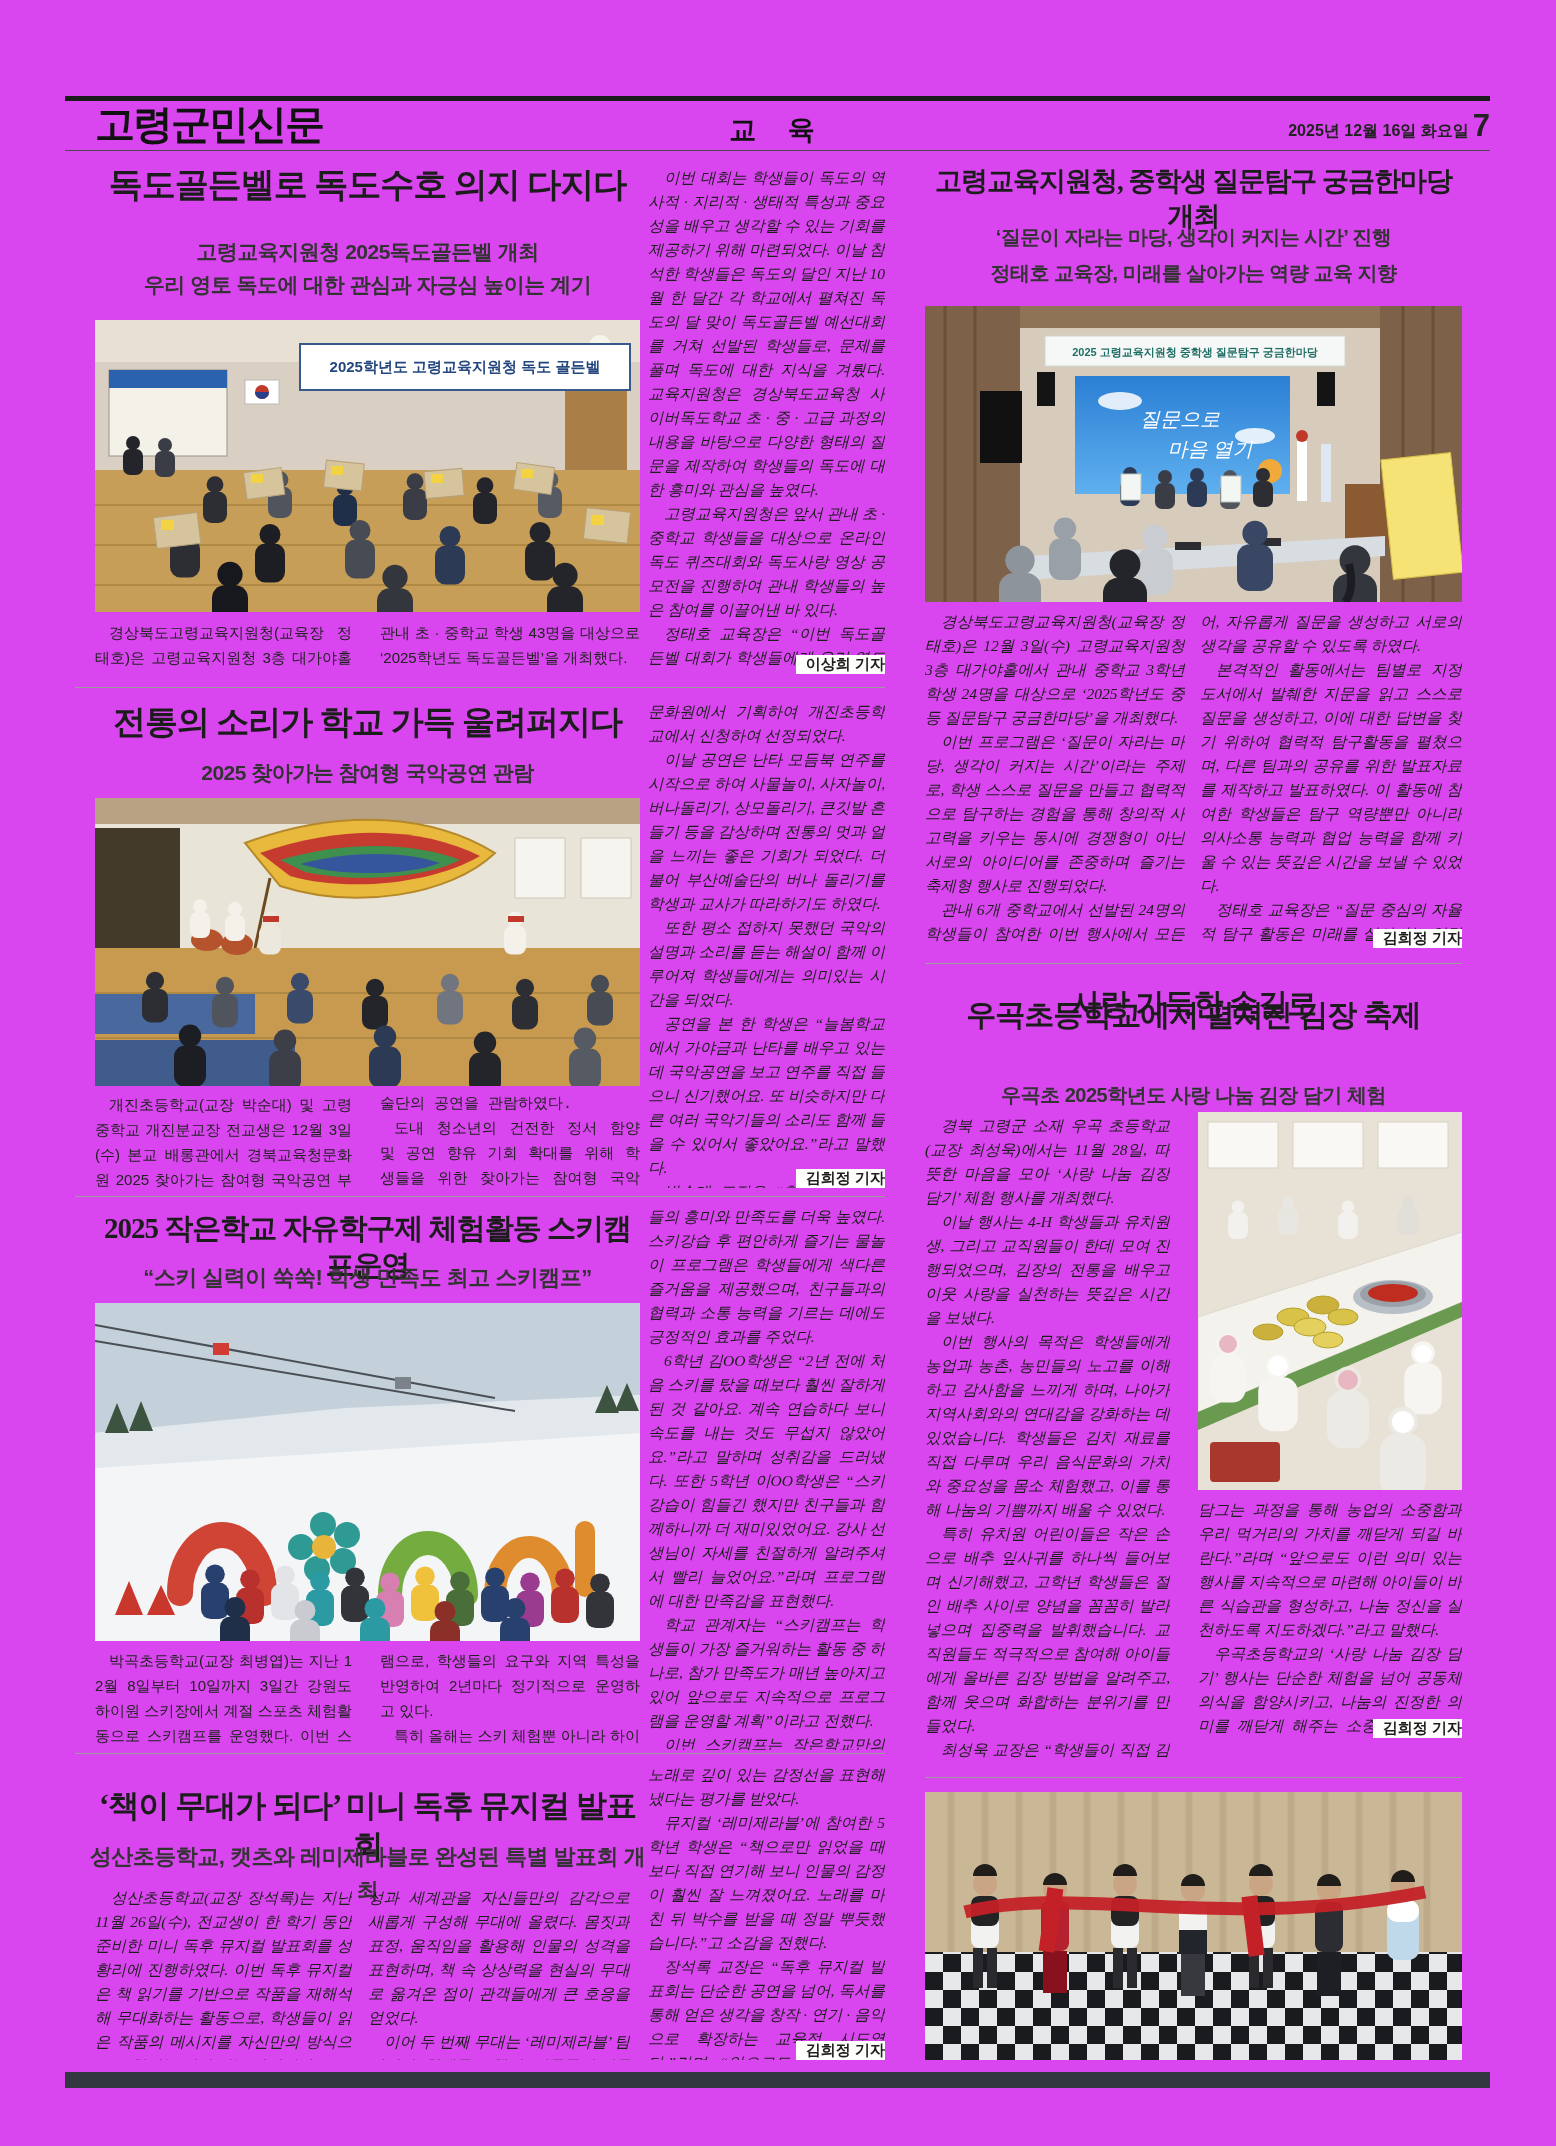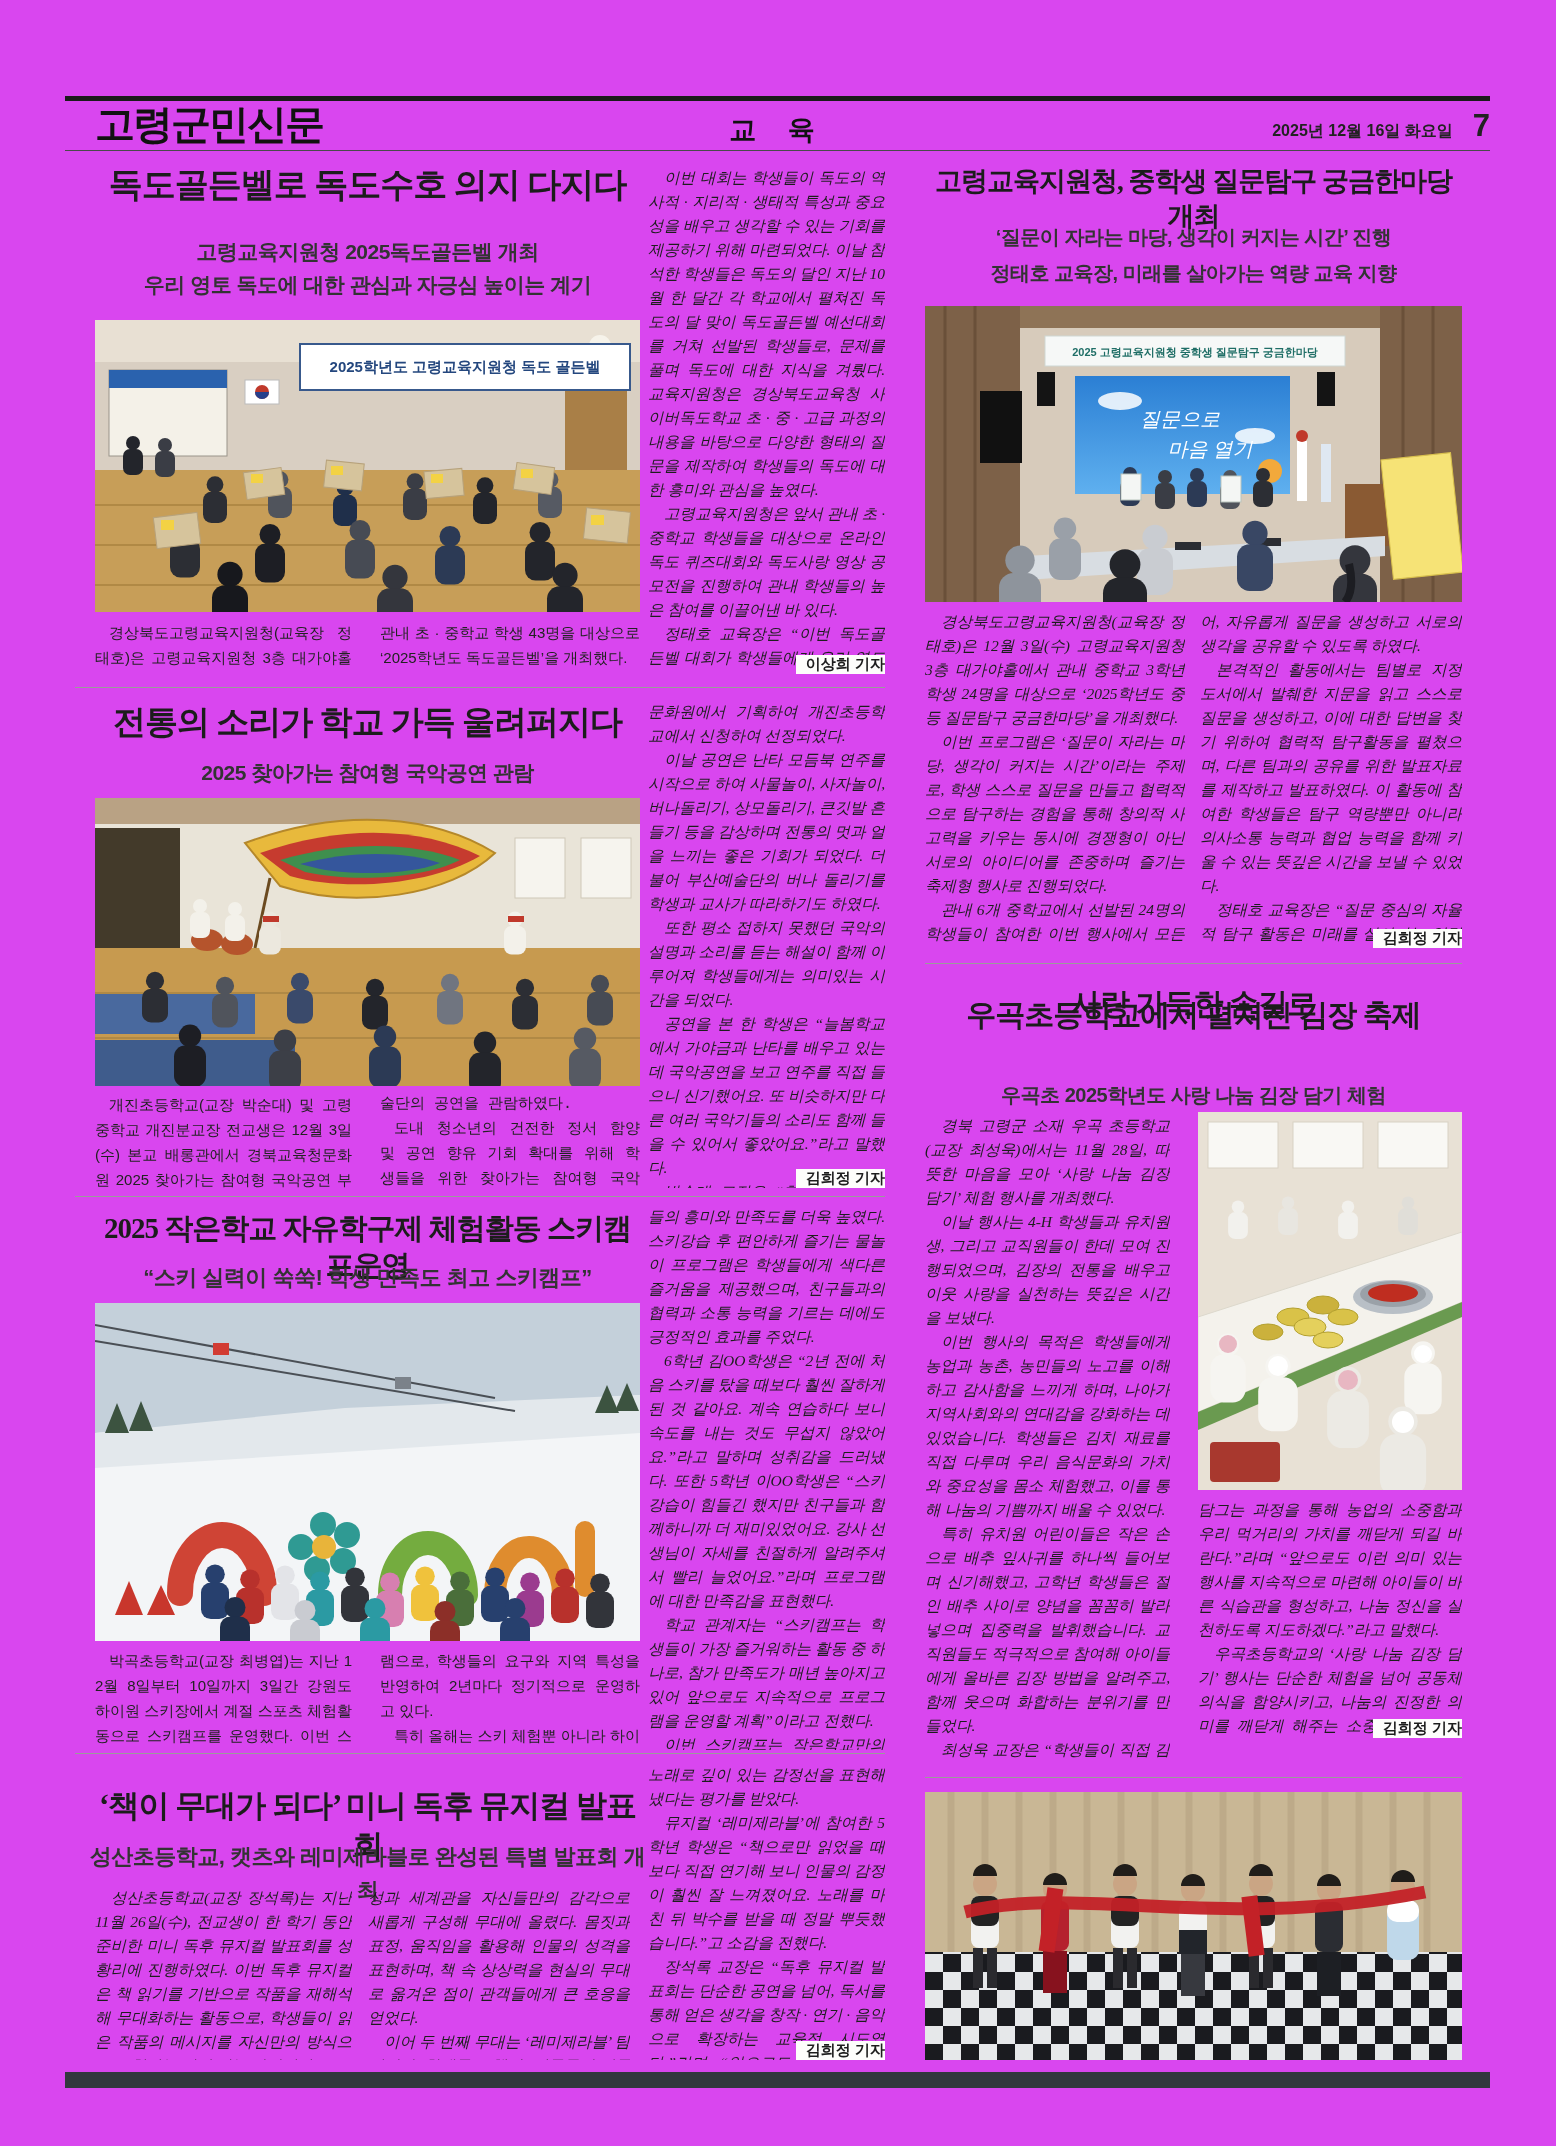--- a/index.html
+++ b/index.html
@@ -7,21 +7,21 @@
         font-family:"Liberation Serif","DejaVu Serif",serif;color:#1d1d1d;}
   .abs{position:absolute;}
   
   .rule-thick{height:5px;background:#1b1b1b;}
   .rule-thin{height:1px;background:#4a4a4a;}
   .paper-name{font-family:"Liberation Sans","DejaVu Sans",sans-serif;font-weight:900;font-size:40px;
               letter-spacing:-2px;color:#111;line-height:1;}
   .section-name{font-family:"Liberation Sans","DejaVu Sans",sans-serif;font-weight:800;font-size:27px;
                 letter-spacing:12px;color:#111;text-align:center;}
   .dateline{font-family:"Liberation Sans","DejaVu Sans",sans-serif;font-weight:700;font-size:16px;color:#222;
-            display:flex;align-items:baseline;justify-content:flex-end;gap:20px;}
+            display:flex;align-items:baseline;justify-content:flex-end;gap:4px;}
   .pageno{font-size:31px;font-weight:700;}
   
   .headline{font-family:"Liberation Serif","DejaVu Serif",serif;font-weight:700;color:#1c1c1c;
             text-align:center;letter-spacing:-1px;line-height:1.28;}
   .subhead{font-family:"Liberation Sans","DejaVu Sans",sans-serif;font-weight:700;color:#333;
            text-align:center;letter-spacing:-0.5px;line-height:1.55;}
   
   .col{font-size:15.5px;line-height:24px;text-align:justify;word-break:break-all;overflow:hidden;font-style:italic;}
   .col p{margin:0;text-indent:16px;}
   .col.contfirst p:first-child{text-indent:0;}

